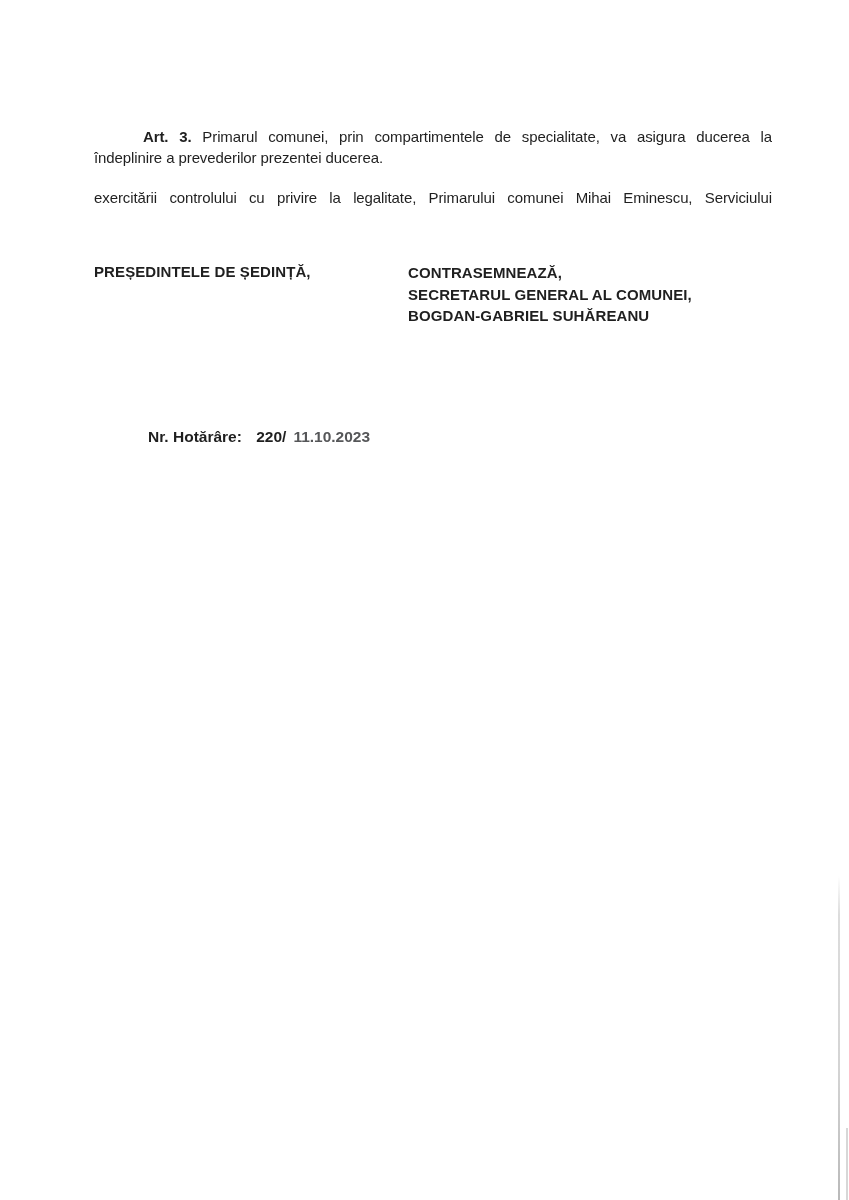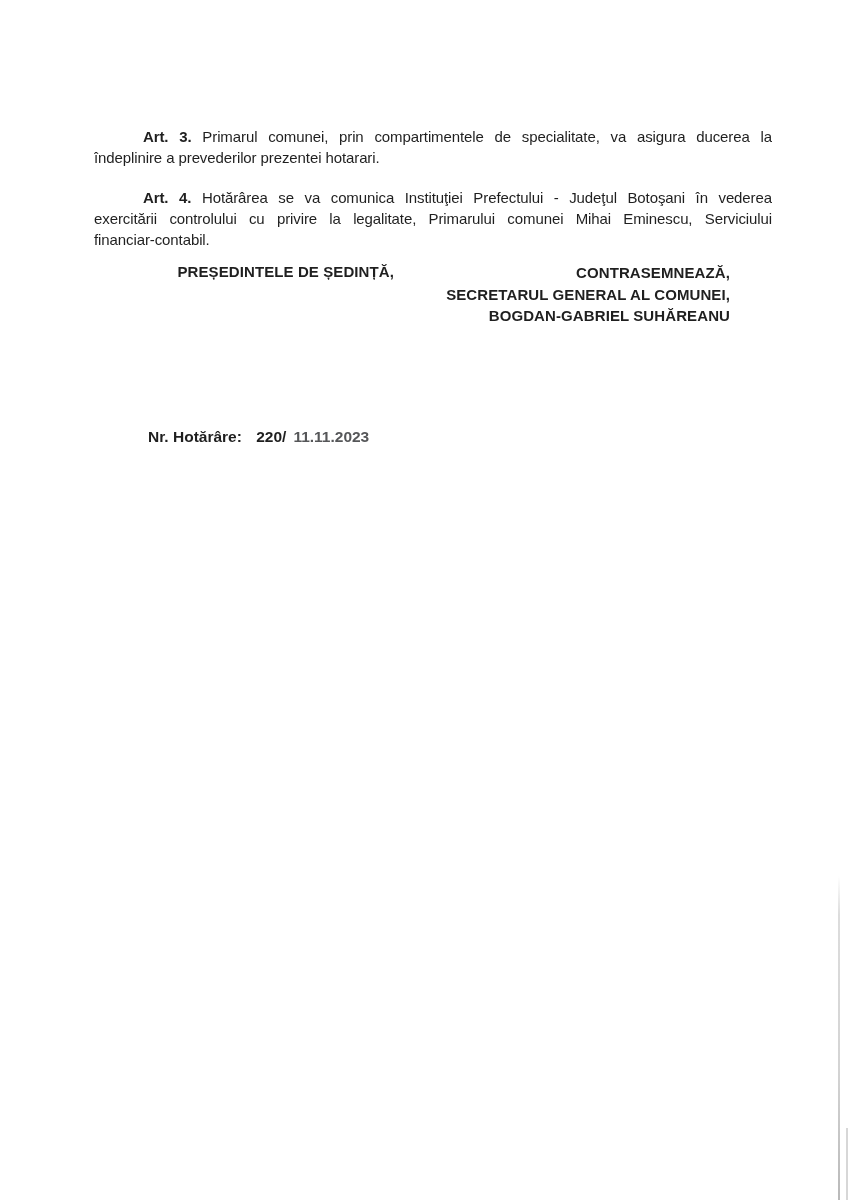--- a/index.html
+++ b/index.html
@@ -21,21 +21,21 @@
   }
   .line{display:block;height:21px;overflow:hidden;}
   .just{text-align:justify;text-align-last:justify;}
   .indent{padding-left:49px;}
   b,.bold{font-weight:bold;}
   .sig{
     position:absolute;
     font-weight:bold;
     font-size:15px;
     line-height:21.5px;
-    text-align:right;
+    text-align:left;
     letter-spacing:0.1px;
   }
   .sig-left{top:261px;left:94px;width:300px;}
   .sig-right{top:262px;left:408px;width:322px;}
   .muted{color:var(--muted,#565759);}
   .footer-line{
     position:absolute;
     top:428px;left:148px;
     font-weight:bold;
     font-size:15.5px;
@@ -60,37 +60,35 @@
     background:rgba(140,140,140,0.35);
   }
 </style>
 </head>
 <body>
 
 <div class="page" style="--paper: #ffffff; --ink: #1f1f1f; --muted: #565759;">
 
   <div class="para" style="top:126px;">
     <span class="line just indent"><b>Art. 3.</b> <span>Primarul comunei, prin compartimentele de specialitate, va asigura ducerea la</span></span>
-    <span class="line">îndeplinire a prevederilor prezentei hotarari.</span>
+    <span class="line">îndeplinire a prevederilor prezentei ducerea.</span>
   </div>
 
   <div class="para" style="top:187px;">
-    <span class="line just indent"><b>Art. 4.</b> <span>Hotărârea se va comunica Instituţiei Prefectului - Judeţul Botoşani în vederea</span></span>
     <span class="line just">exercitării controlului cu privire la legalitate, Primarului comunei Mihai Eminescu, Serviciului</span>
-    <span class="line">financiar-contabil.</span>
   </div>
 
   <div class="sig sig-left">
     <div>PREȘEDINTELE DE ȘEDINȚĂ,</div>
   </div>
 
   <div class="sig sig-right">
     <div>CONTRASEMNEAZĂ,</div>
     <div>SECRETARUL GENERAL AL COMUNEI,</div>
     <div>BOGDAN-GABRIEL SUHĂREANU</div>
   </div>
 
-  <div class="footer-line"><span>Nr. Hotărâre: </span><span class="num">220/</span><span class="date muted">11.11.2023</span></div>
+  <div class="footer-line"><span>Nr. Hotărâre: </span><span class="num">220/</span><span class="date muted">11.10.2023</span></div>
 
   <div class="scan-line"></div>
   <div class="scan-edge"></div>
 
 </div>
 
 </body></html>

